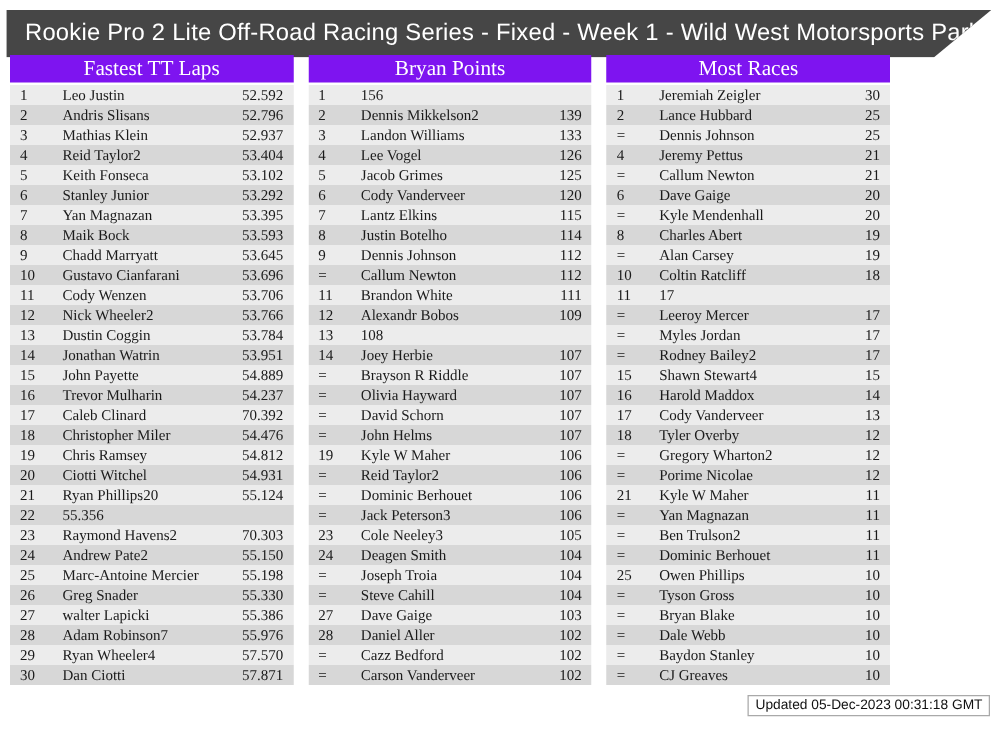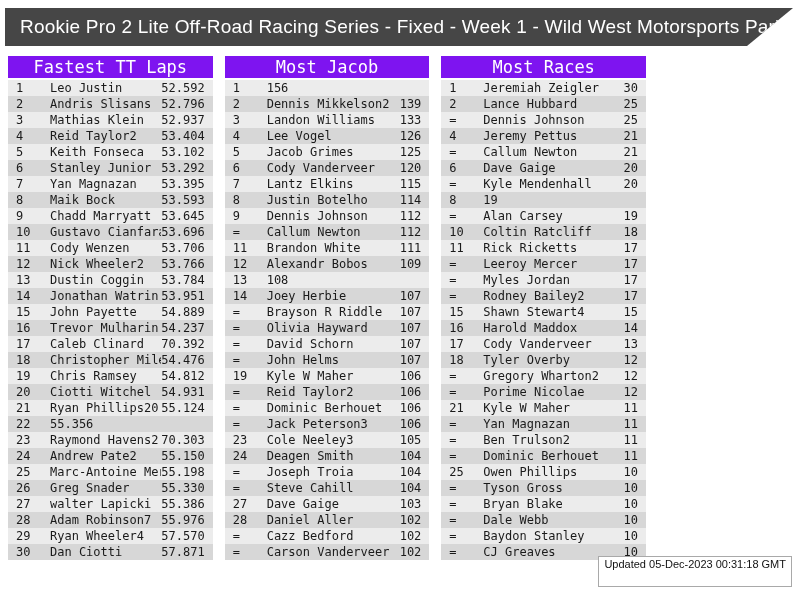--- a/index.html
+++ b/index.html
@@ -32,24 +32,25 @@
     color: #ffffff;
     font-family: "Liberation Sans", sans-serif;
     font-size: 19px;
     padding-left: 15px;
     white-space: nowrap;
     letter-spacing: 0.2px;
   }
   .boards {
     position: absolute;
     left: 8px;
-    top: 56px;
-    width: 638px;
+    top: 44px;
+    width: 704px;
     display: flex;
     gap: 12px;
+    font-family: Liberation Serif, serif;
   }
   .board {
     flex: 1;
     min-width: 0;
   }
   .board-header {
     height: 22px;
     background: #7e14f0;
     color: #ffffff;
     font-size: 17px;
@@ -87,21 +88,21 @@
   }
   .footer-box {
     position: absolute;
     right: 8px;
     top: 556px;
     border: 1px solid #a9a9a9;
     background: #ffffff;
     font-family: "Liberation Sans", sans-serif;
     font-size: 11px;
     color: #111111;
-    padding: 1px 5px 16px 5px;
+    padding: 1px 5px 2px 5px;
     white-space: nowrap;
   }
 </style>
 </head>
 <body>
 
 <div class="stage">
 
   <div class="title-bar">
     <span class="title-text">Rookie Pro 2 Lite Off-Road Racing Series - Fixed - Week 1 - Wild West Motorsports Park</span>
@@ -258,21 +259,21 @@
           </div>
           <div class="row even">
             <span class="cell c-rank">30</span>
             <span class="cell c-driver">Dan Ciotti</span>
             <span class="cell c-value">57.871</span>
           </div>
         </div>
     </section>
 
     <section class="board">
-      <div class="board-header">Most Jacob</div>
+      <div class="board-header">Bryan Points</div>
       <div class="rows">
           <div class="row odd">
             <span class="cell c-rank">1</span>
             <span class="cell c-value">156</span>
           </div>
           <div class="row even">
             <span class="cell c-rank">2</span>
             <span class="cell c-driver">Dennis Mikkelson2</span>
             <span class="cell c-value">139</span>
           </div>
@@ -451,35 +452,35 @@
             <span class="cell c-driver">Dave Gaige</span>
             <span class="cell c-value">20</span>
           </div>
           <div class="row odd">
             <span class="cell c-rank">=</span>
             <span class="cell c-driver">Kyle Mendenhall</span>
             <span class="cell c-value">20</span>
           </div>
           <div class="row even">
             <span class="cell c-rank">8</span>
+            <span class="cell c-driver">Charles Abert</span>
             <span class="cell c-value">19</span>
           </div>
           <div class="row odd">
             <span class="cell c-rank">=</span>
             <span class="cell c-driver">Alan Carsey</span>
             <span class="cell c-value">19</span>
           </div>
           <div class="row even">
             <span class="cell c-rank">10</span>
             <span class="cell c-driver">Coltin Ratcliff</span>
             <span class="cell c-value">18</span>
           </div>
           <div class="row odd">
             <span class="cell c-rank">11</span>
-            <span class="cell c-driver">Rick Ricketts</span>
             <span class="cell c-value">17</span>
           </div>
           <div class="row even">
             <span class="cell c-rank">=</span>
             <span class="cell c-driver">Leeroy Mercer</span>
             <span class="cell c-value">17</span>
           </div>
           <div class="row odd">
             <span class="cell c-rank">=</span>
             <span class="cell c-driver">Myles Jordan</span>

